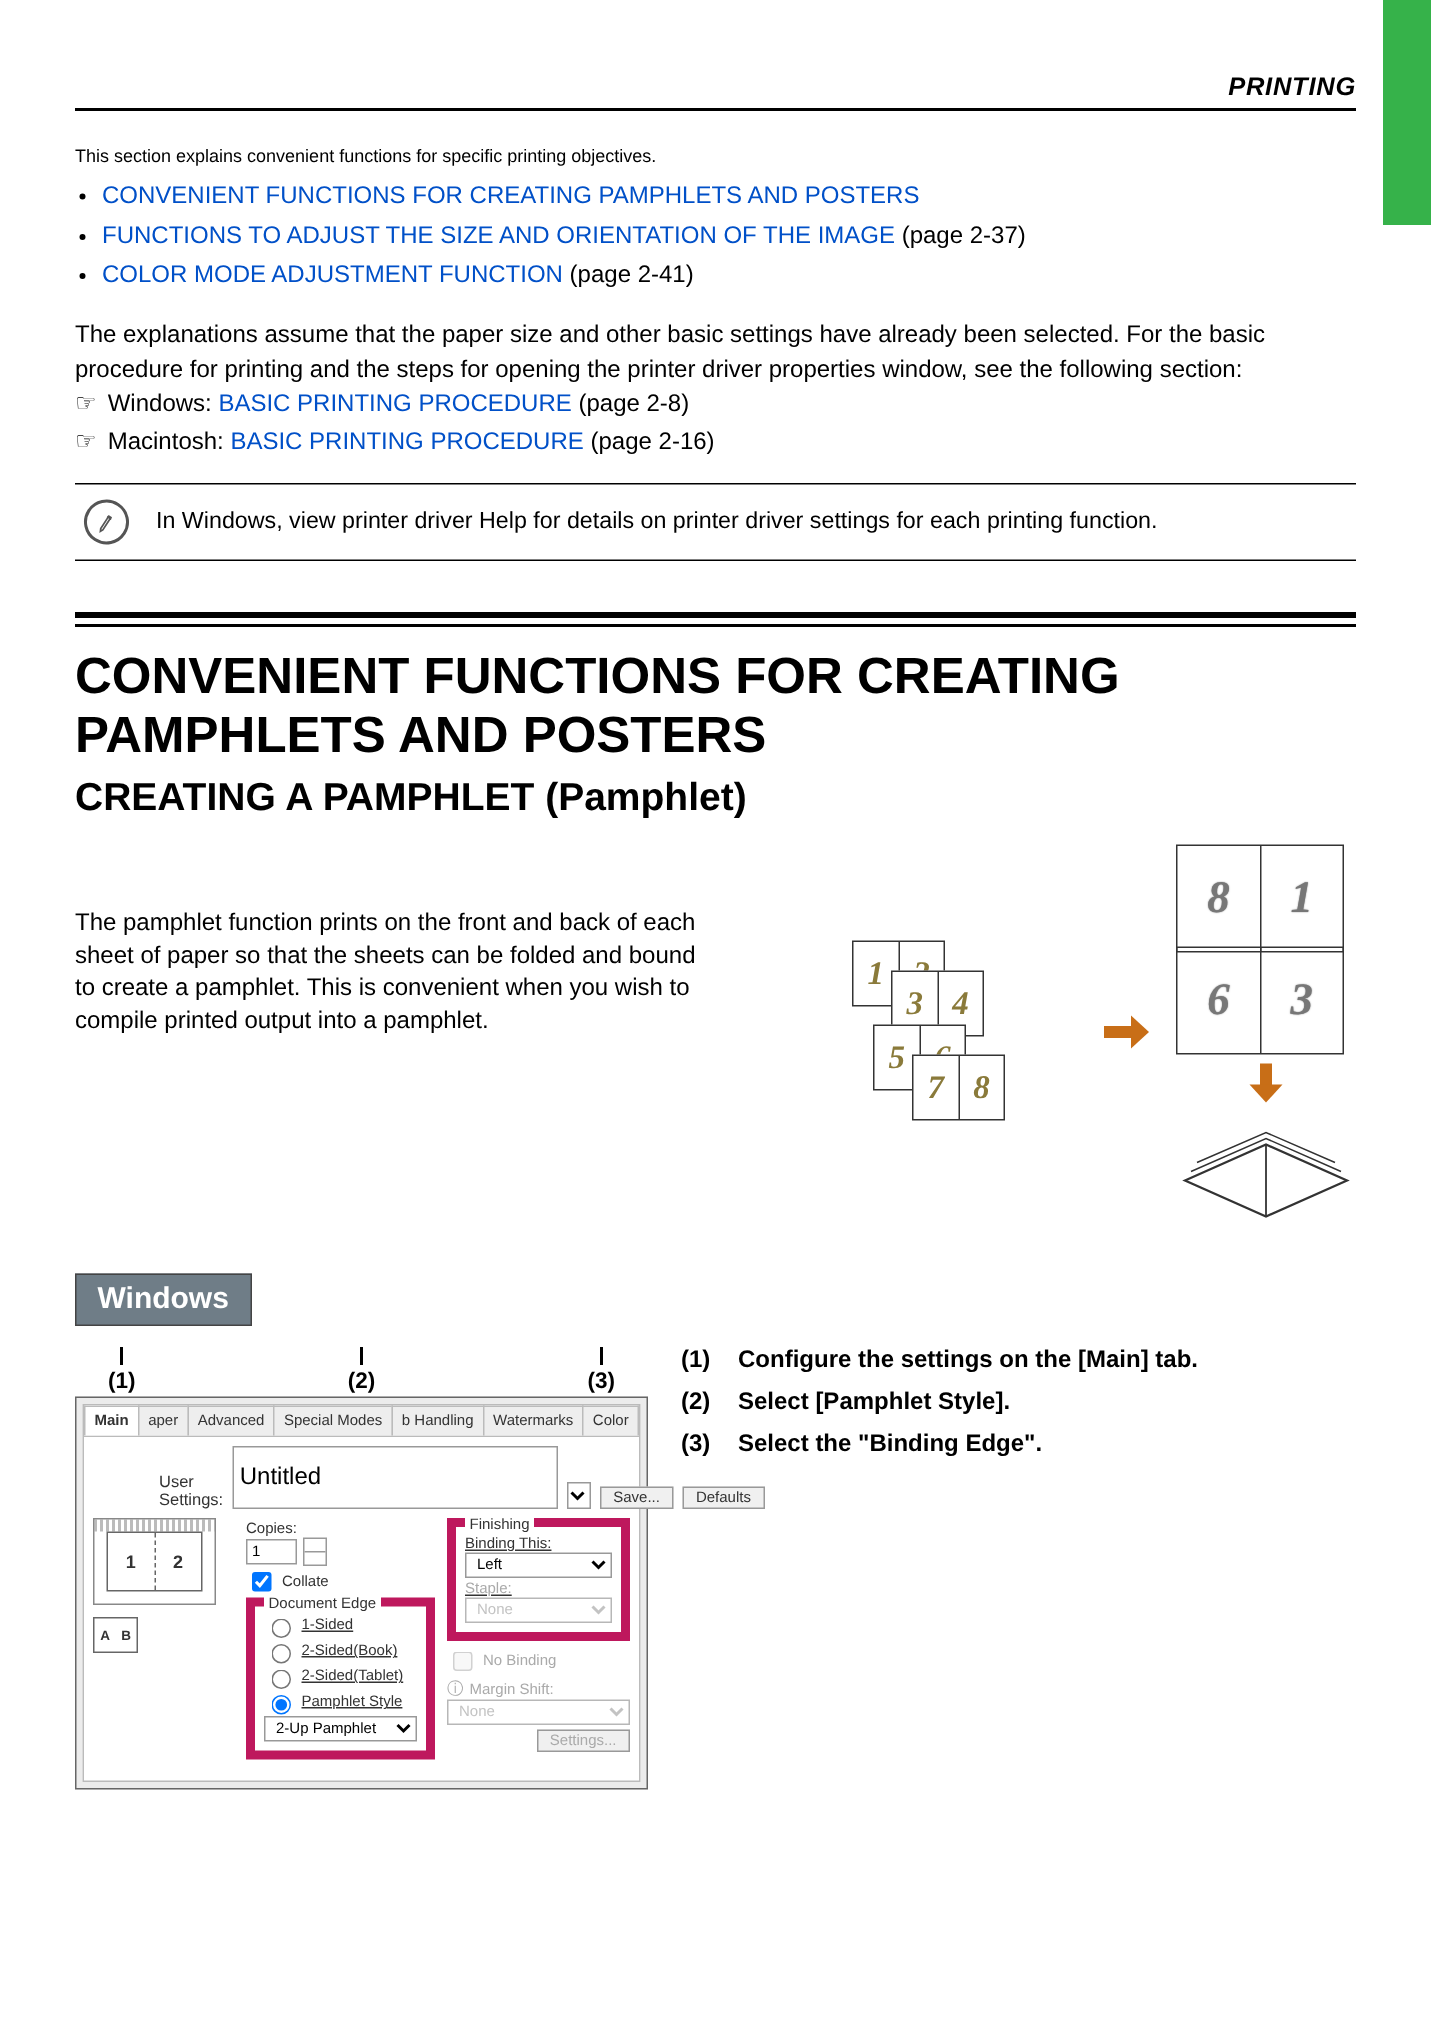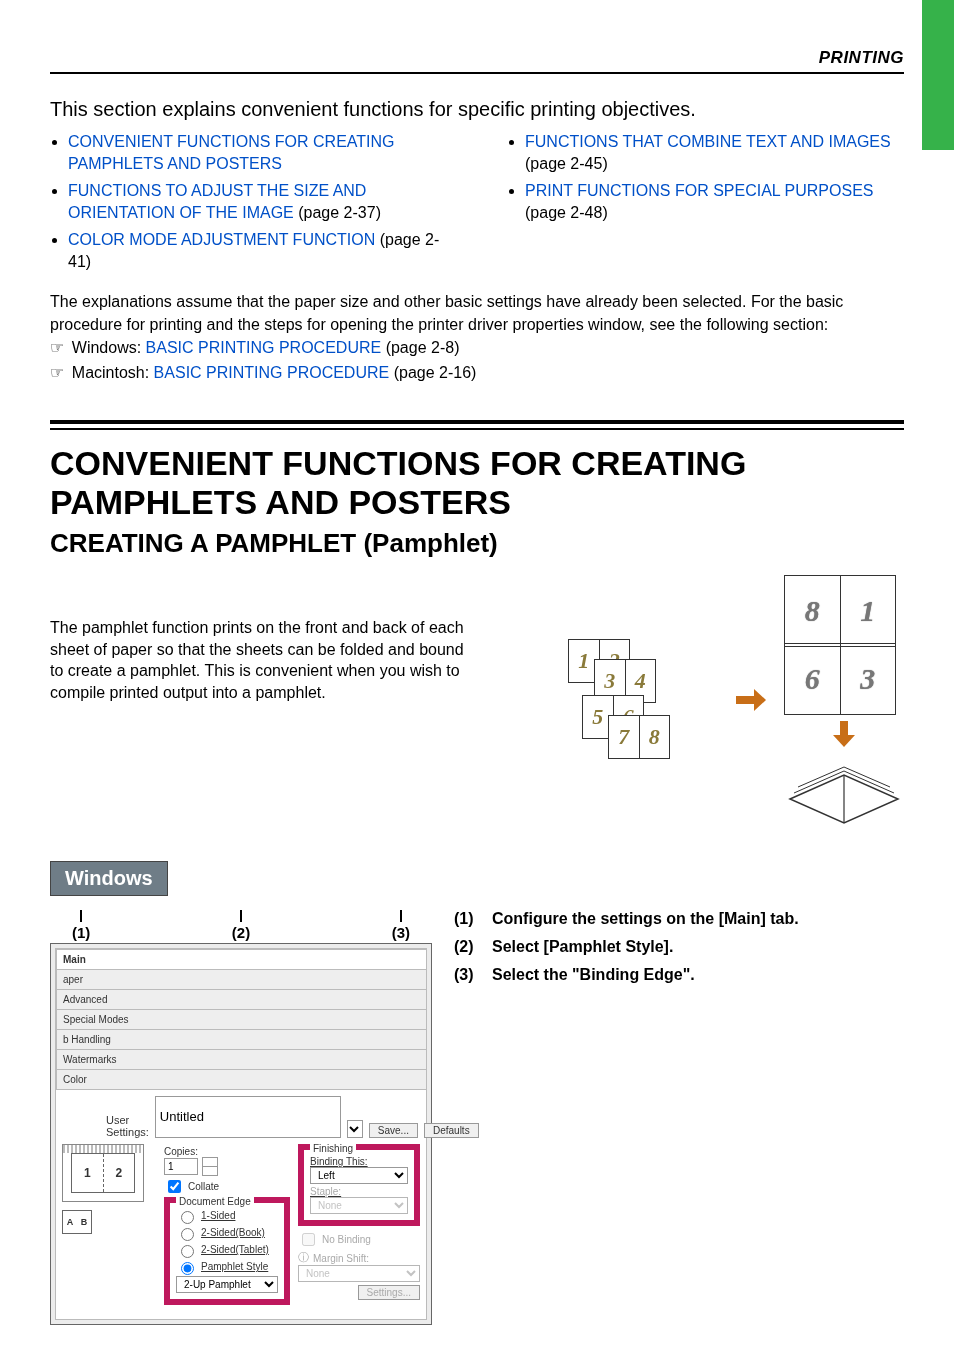--- a/index.html
+++ b/index.html
@@ -47,21 +47,21 @@
     color: #fff;
     font-weight: 900;
     font-size: 36px;
     padding: 14px 20px;
     border-radius: 10px;
     margin-top: 36px;
     letter-spacing: 0.3px;
   }
   .intro {
     margin-top: 22px;
-    font-size: 20px;
+    font-size: 12px;
     line-height: 1.35;
   }
   .link-cols {
     display: flex;
     gap: 60px;
     margin-top: 8px;
     font-size: 16px;
     line-height: 1.4;
   }
   .link-col { flex: 1; }
@@ -173,37 +173,36 @@
     background: #ececec;
     font-size: 11px;
     color: #333;
     position: relative;
   }
   .dlg-inner { background:#fff; margin:4px; border:1px solid #bbb; padding-bottom:6px; }
   .tabs {
     display: flex;
     border-bottom: 1px solid #bbb;
     background: #f4f4f4;
-    flex-direction: column;
   }
   .tabs .tab {
     padding: 4px 6px;
     border: 1px solid #bbb;
     border-bottom: none;
     background: #eee;
     margin-right: -1px;
     font-size: 10px;
   }
   .tabs .tab.active { background: #fff; font-weight: 700; }
   .row-us {
     display: flex; align-items: flex-end; gap: 6px;
     padding: 6px 6px 2px 50px;
   }
   .row-us input[type="text"] {
-    flex: 1; height: 16px; font-size: 13px; padding: 12px 4px;
+    flex: 1; height: 16px; font-size: 16px; padding: 12px 4px;
     border: 1px solid #999;
   }
   .row-us select { height: 18px; font-size: 10px; }
   .btn {
     border: 1px solid #999; background:#f0f0f0;
     padding: 1px 8px; font-size: 10px;
   }
   .dlg-body {
     display: flex; gap: 8px; padding: 4px 6px;
   }
@@ -297,43 +296,45 @@
   <div class="intro">This section explains convenient functions for specific printing objectives.</div>
 
   <div class="link-cols">
     <div class="link-col">
       <ul>
         <li><span class="link">CONVENIENT FUNCTIONS FOR CREATING PAMPHLETS AND POSTERS</span><span></span></li>
         <li><span class="link">FUNCTIONS TO ADJUST THE SIZE AND ORIENTATION OF THE IMAGE</span><span> (page 2-37)</span></li>
         <li><span class="link">COLOR MODE ADJUSTMENT FUNCTION</span><span> (page 2-41)</span></li>
       </ul>
     </div>
-    <div class="link-col">
-      <ul>
-        <li><span class="link">FUNCTIONS THAT COMBINE TEXT AND IMAGES</span><span> (page 2-45)</span></li>
-        <li><span class="link">PRINT FUNCTIONS FOR SPECIAL PURPOSES</span><span> (page 2-48)</span></li>
-      </ul>
-    </div>
   </div>
 
   <div class="explain">The explanations assume that the paper size and other basic settings have already been selected. For the basic procedure for printing and the steps for opening the printer driver properties window, see the following section:</div>
 
   <div class="see-pointer">
     <span class="pointer-glyph">☞</span>
     <span>Windows: </span>
     <span class="link">BASIC PRINTING PROCEDURE</span>
     <span> (page 2-8)</span>
   </div>
   <div class="see-pointer">
     <span class="pointer-glyph">☞</span>
     <span>Macintosh: </span>
     <span class="link">BASIC PRINTING PROCEDURE</span>
     <span> (page 2-16)</span>
   </div>
 
+  <div class="note-row">
+    <span class="note-icon">
+      <svg width="14" height="14" viewBox="0 0 24 24">
+          <path fill="none" stroke="#555" stroke-width="2" d="M3 21l3-1 12-12-2-2L4 18l-1 3zM14 6l4 4"></path>
+        </svg>
+    </span>
+    <span class="note-text">In Windows, view printer driver Help for details on printer driver settings for each printing function.</span>
+  </div>
 
   <div class="double-rule"></div>
 
   <h1 class="h1-big">CONVENIENT FUNCTIONS FOR CREATING PAMPHLETS AND POSTERS</h1>
   <h2 class="h2-sub">CREATING A PAMPHLET (Pamphlet)</h2>
 
   <div class="two-col">
     <div class="col-left">The pamphlet function prints on the front and back of each sheet of paper so that the sheets can be folded and bound to create a pamphlet. This is convenient when you wish to compile printed output into a pamphlet.</div>
     <div class="col-right">
       <div class="diagram">

